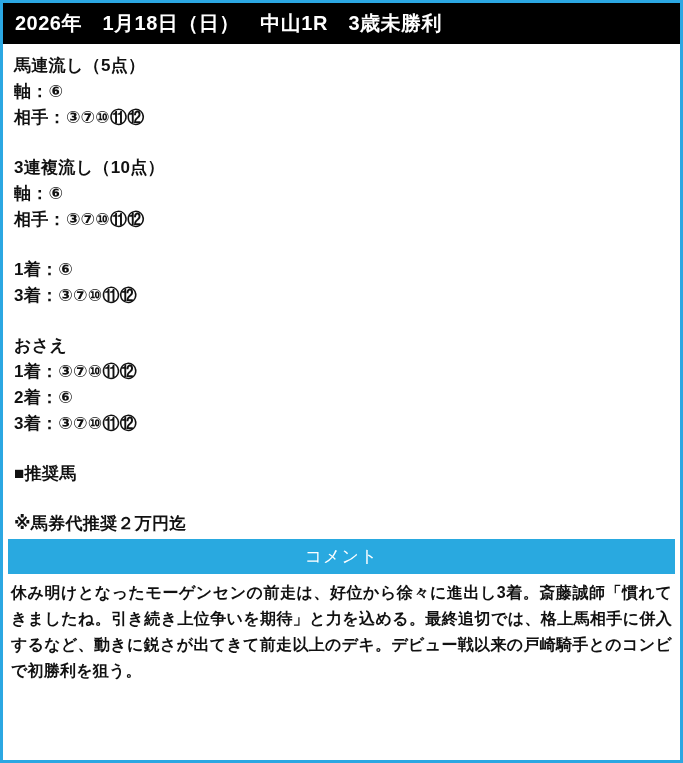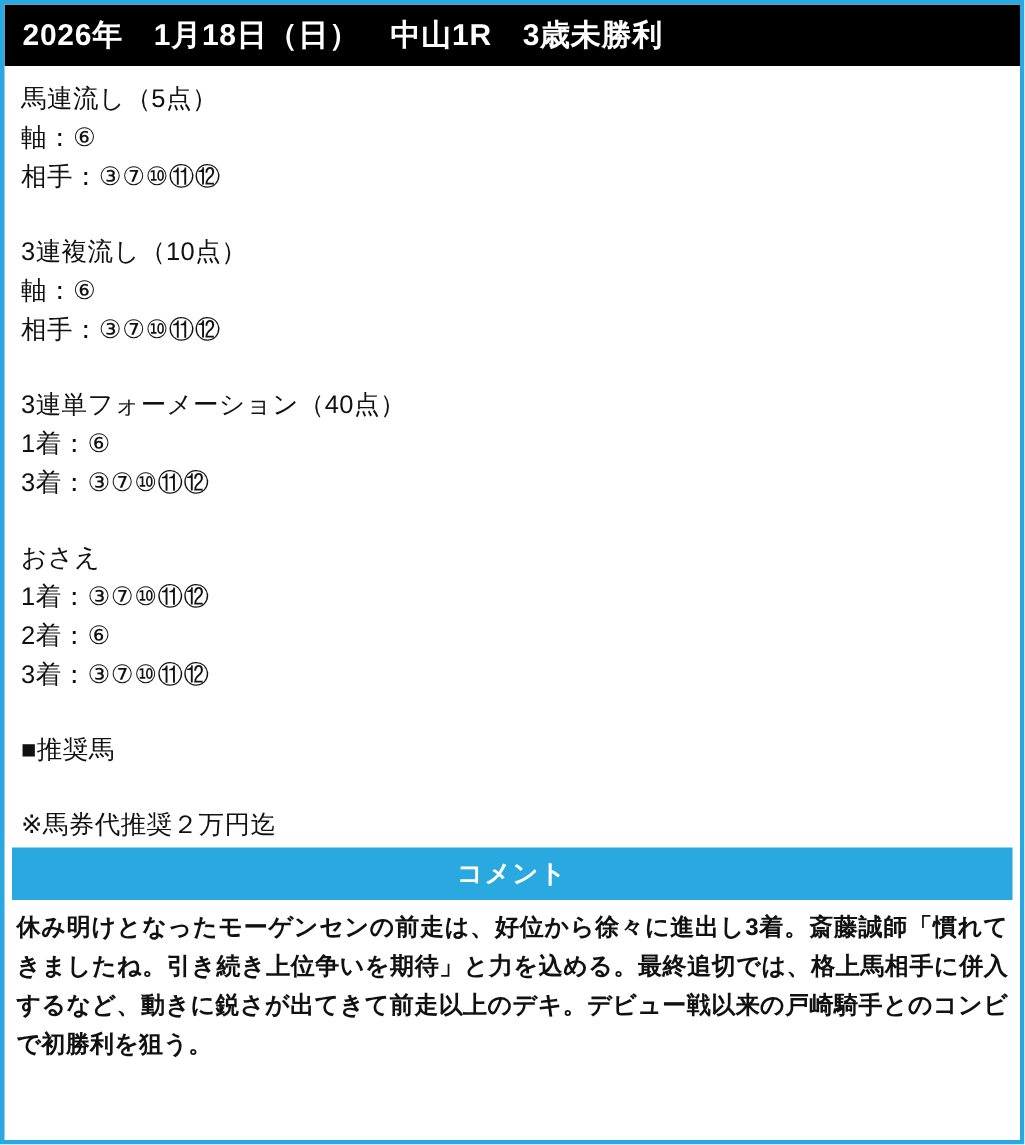--- a/index.html
+++ b/index.html
@@ -29,39 +29,39 @@
     display: flex;
     align-items: center;
     padding: 0 12px;
     font-size: 20px;
     font-weight: 700;
     letter-spacing: 0.5px;
   }
   .content {
     padding: 9px 11px 0 11px;
     font-size: 17px;
-    font-weight: 400;
+    font-weight: 700;
   }
   .section { margin-bottom: 24px; }
   .section:last-child { margin-bottom: 0; }
   .line {
     line-height: 26px;
     letter-spacing: 0.3px;
     white-space: pre-wrap;
   }
   .comment-bar {
     margin: 2px 5px 0 5px;
     height: 35px;
     background: var(--accent);
     color: #ffffff;
     display: flex;
     align-items: center;
     justify-content: center;
     font-size: 17px;
-    font-weight: 700;
+    font-weight: 400;
     letter-spacing: 1px;
   }
   .comment-text {
     padding: 6px 8px 0 8px;
     font-size: 16px;
     font-weight: 700;
     line-height: 26px;
     letter-spacing: 0.2px;
     text-align: justify;
   }
@@ -83,21 +83,20 @@
       <div class="line">相手：③⑦⑩⑪⑫</div>
     </div>
 
     <div class="section">
       <div class="line">3連複流し（10点）</div>
       <div class="line">軸：⑥</div>
       <div class="line">相手：③⑦⑩⑪⑫</div>
     </div>
 
     <div class="section">
-      <div class="line">3連単フォーメーション（40点）</div>
       <div class="line">1着：⑥</div>
       <div class="line">3着：③⑦⑩⑪⑫</div>
     </div>
 
     <div class="section">
       <div class="line">おさえ</div>
       <div class="line">1着：③⑦⑩⑪⑫</div>
       <div class="line">2着：⑥</div>
       <div class="line">3着：③⑦⑩⑪⑫</div>
     </div>

